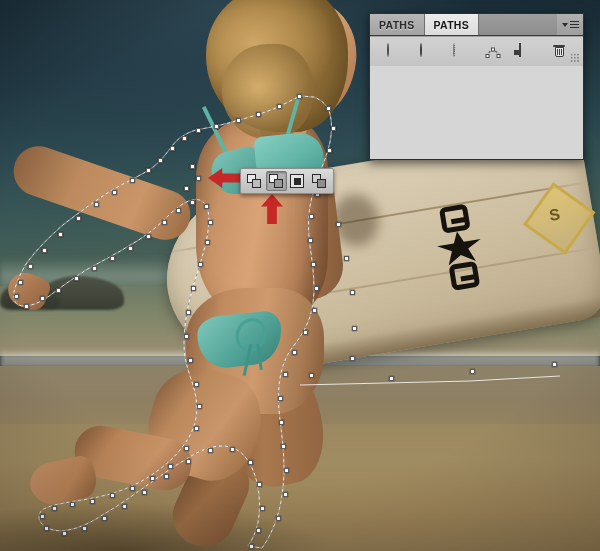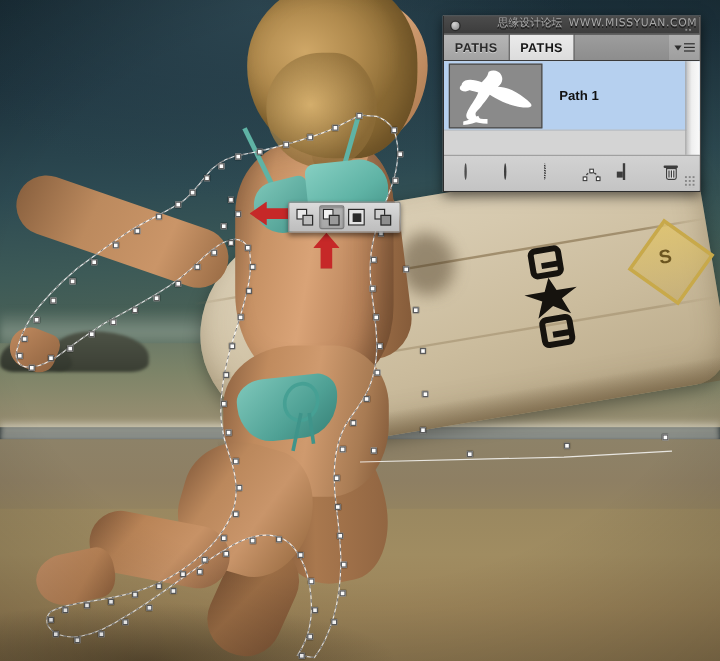--- a/index.html
+++ b/index.html
@@ -719,69 +719,35 @@
     <div class="op-btn">
       <span class="op-ico ico-exc">
         <i class="sq a"></i>
           <i class="sq b"></i>
       </span>
     </div>
   </div>
 
   <div class="panel">
 
-    <div class="panel-titlebar">
-      <span class="dock-dot"></span>
-      <span class="watermark">
-        <span class="cn">思缘设计论坛</span><span>WWW.MISSYUAN.COM</span>
-      </span>
-      <span class="watermark-sub">▪▪</span>
-    </div>
 
     <div class="tabbar">
       <div class="tab">PATHS</div>
       <div class="tab active">PATHS</div>
       <div class="tab-filler"></div>
       <div class="panel-menu">
         <span class="pm-tri"></span>
         <span class="pm-lines">
             <i></i>
             <i></i>
             <i></i>
           </span>
       </div>
     </div>
 
-    <div class="panel-body">
-      <div class="path-row">
-        <div class="path-thumb">
-          <svg viewBox="0 0 78 54">
-            <rect width="78" height="54" fill="#8a8a8a"></rect>
-            <path d="M33,6 C37,4 42,5 44,9 C46,13 44,17 41,19
-                     C46,19 52,21 57,24 C62,27 66,30 69,33
-                     C71,35 70,37 67,37 C60,37 52,35 45,32
-                     C41,30 37,28 34,26
-                     C32,29 30,32 28,34 C26,37 24,39 22,41
-                     C21,43 22,45 24,46 C27,47 30,47 32,47
-                     L32,51 C27,51 21,50 17,48 C14,47 13,45 14,42
-                     C15,39 17,36 19,33 C21,30 23,27 24,24
-                     C20,23 16,22 13,21 C10,20 9,18 10,16
-                     C11,14 14,13 17,13 C20,13 24,14 27,15
-                     C29,13 31,11 32,9 Z" fill="#ffffff"></path>
-            <path d="M13,17 C10,17 8,18 8,20 C8,22 10,23 13,23
-                     C15,23 17,22 18,21 C17,19 15,18 13,17 Z" fill="#ffffff"></path>
-            <path d="M24,44 C20,46 15,48 11,49 L11,52
-                     C16,52 22,50 26,48 Z" fill="#ffffff"></path>
-          </svg>
-        </div>
-        <div class="path-label">Path 1</div>
-      </div>
-      <div class="panel-blank"></div>
-      <div class="panel-scroll"></div>
-    </div>
 
     <div class="panel-footer">
       <div class="fbtn">
         <span class="ico-fill"></span>
       </div>
       <div class="fbtn">
         <span class="ico-stroke"></span>
       </div>
       <div class="fbtn">
         <span class="ico-select"></span>

